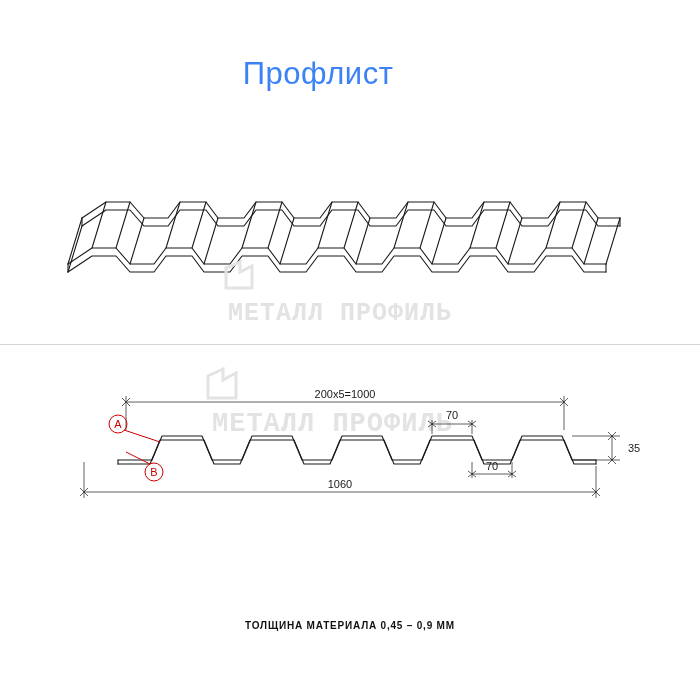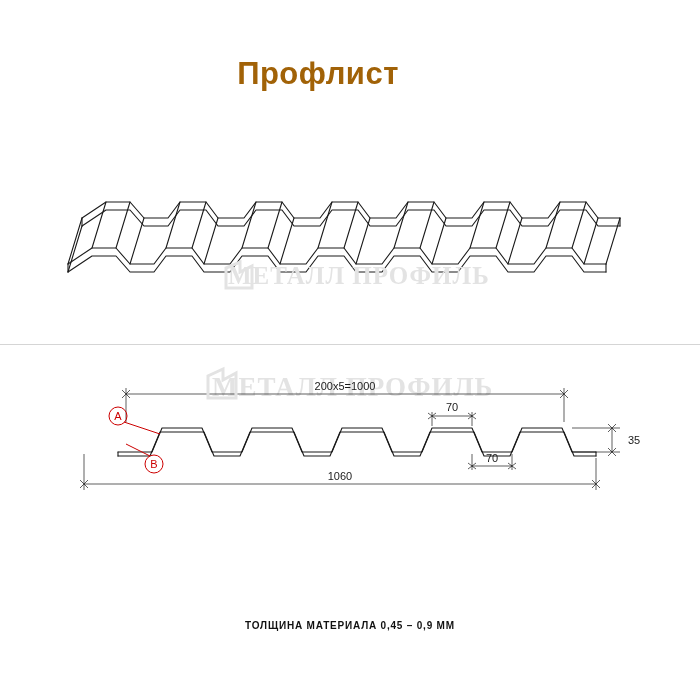--- a/index.html
+++ b/index.html
@@ -21,23 +21,23 @@
     width: 700px;
     height: 700px;
   }
   .title {
     position: absolute;
     top: 56px;
     left: 0;
     width: 636px;
     text-align: center;
     font-size: 31px;
-    font-weight: bold;
+    font-weight: normal;
     letter-spacing: 0.5px;
-    color: #a16207;
+    color: #3b82f6;
   }
   .subtitle {
     position: absolute;
     top: 100px;
     left: 0;
     width: 700px;
     text-align: center;
     font-size: 15px;
     font-weight: bold;
     color: #111111;
@@ -54,43 +54,44 @@
   .iso-wrap {
     position: absolute;
     left: 60px;
     top: 180px;
     width: 580px;
     height: 130px;
   }
   .sect-wrap {
     position: absolute;
     left: 60px;
-    top: 372px;
+    top: 380px;
     width: 580px;
     height: 140px;
   }
   .footer {
     position: absolute;
     top: 620px;
     left: 0;
     width: 700px;
     text-align: center;
     font-size: 10px;
     font-weight: bold;
     letter-spacing: 0.8px;
     color: #111111;
   }
   .wm {
     position: absolute;
     pointer-events: none;
     user-select: none;
     color: #e3e3e3;
     font-weight: bold;
-    font-family: Liberation Serif, serif;
+    font-family: Liberation Mono, monospace;
     white-space: nowrap;
+    margin-top: 37px;
   }
   .wm1 {
     left: 228px;
     top: 262px;
     font-size: 25px;
     letter-spacing: 1px;
   }
   .wm2 {
     left: 212px;
     top: 372px;

